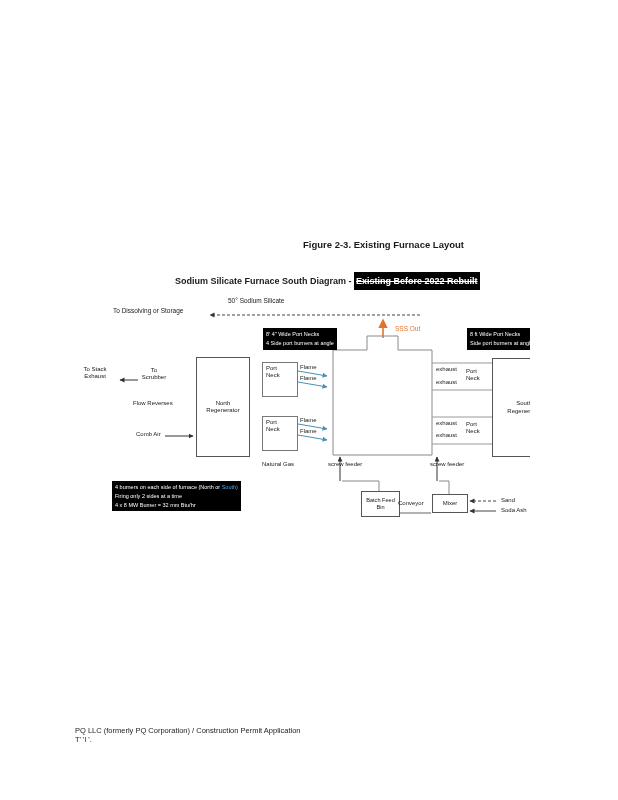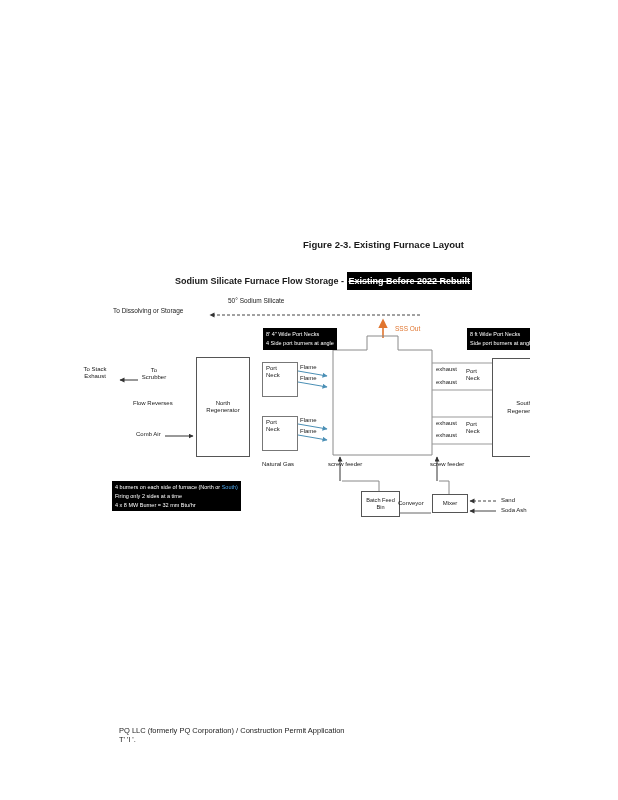--- a/index.html
+++ b/index.html
@@ -19,21 +19,21 @@
     display:flex; align-items:center; justify-content:center;
     text-align:center; font-size:6px; line-height:1.25;
   }
   .pnbox { position:absolute; width:34px; height:33px; border:1px solid #777; background:#fff; font-size:6px; }
   .pnbox .t { display:block; width:20px; padding:2px 0 0 3px; line-height:1.2; }
   .blackbox {
     position:absolute; background:#000; color:#fff;
     font-size:5.5px; line-height:1.6; padding:2px 3px; white-space:nowrap;
   }
   .blue { color:#4ea6ea; }
-  .footer { position:absolute; font-size:7.5px; color:#222; white-space:nowrap;margin-left:44px; }
+  .footer { position:absolute; font-size:7.5px; color:#222; white-space:nowrap; }
   svg.lines { position:absolute; left:0; top:0; pointer-events:none; }
 </style>
 </head>
 <body>
 
 <div class="page">
 
   <svg class="lines" width="618" height="800" viewBox="0 0 618 800">
     <defs>
       <marker id="ahd" markerWidth="7" markerHeight="7" refX="4.5" refY="2.5" orient="auto">
@@ -75,21 +75,21 @@
     <polyline points="379,491 379,481 342,481" fill="none" stroke="#888" stroke-width="1"></polyline>
     <polyline points="449,494 449,481 439,481" fill="none" stroke="#888" stroke-width="1"></polyline>
     <line x1="398" y1="513" x2="431" y2="513" stroke="#666" stroke-width="1"></line>
 
     <line x1="496" y1="501" x2="470" y2="501" stroke="#444" stroke-width="1" stroke-dasharray="3,2" marker-end="url(#ahd)"></line>
     <line x1="496" y1="511" x2="470" y2="511" stroke="#444" stroke-width="1" marker-end="url(#ahd)"></line>
   </svg>
 
   <div class="title" style="left:303px; top:239px;">Figure 2-3. Existing Furnace Layout</div>
   <div class="subtitle" style="left:175px; top:276px;">
-    <span>Sodium Silicate Furnace Flow Storage - </span><span class="hl">Existing Before 2022 Rebuilt</span>
+    <span>Sodium Silicate Furnace South Diagram - </span><span class="hl">Existing Before 2022 Rebuilt</span>
   </div>
 
   <div class="lbl s65" style="left:228px; top:297px;">50° Sodium Silicate</div>
   <div class="lbl s65" style="left:113px; top:307px;">To Dissolving or Storage</div>
   <div class="lbl s65 orange" style="left:395px; top:325px;">SSS Out</div>
 
   <div class="blackbox" style="left:263px; top:328px;">
     <div>8' 4" Wide Port Necks</div>
     <div>4 Side port burners at angle</div>
   </div>

